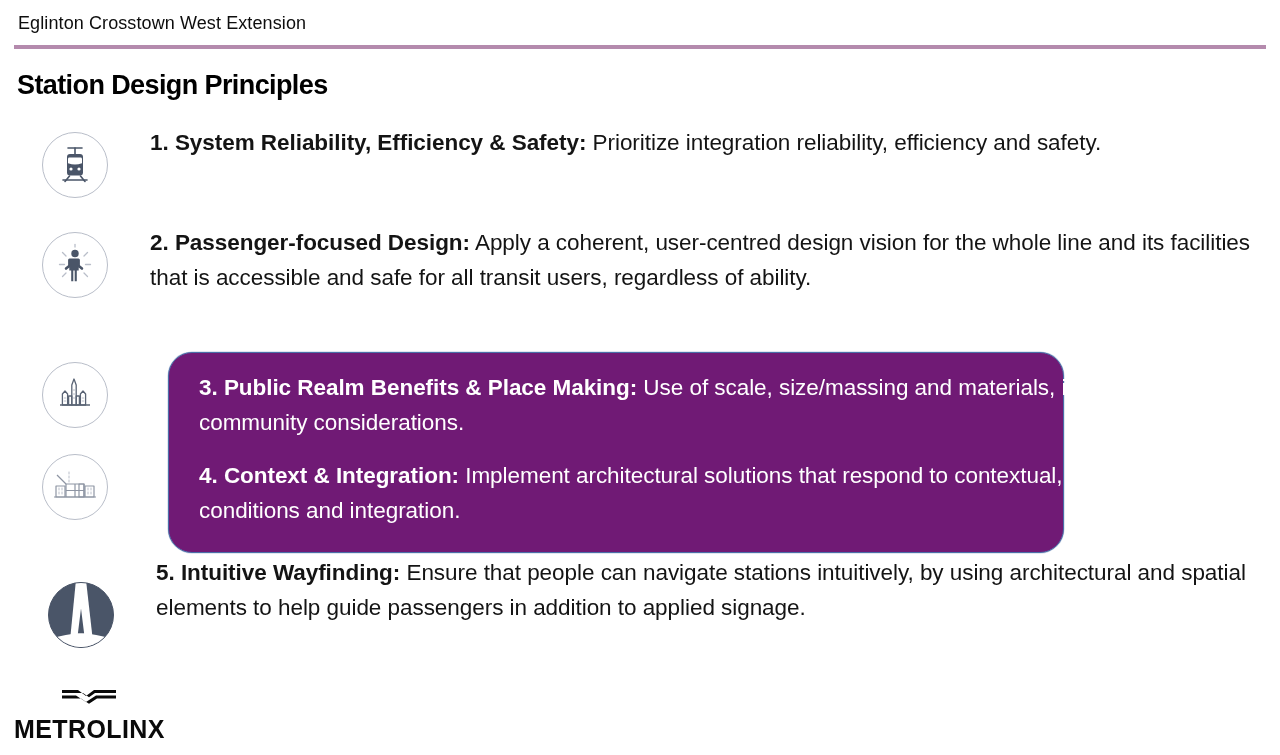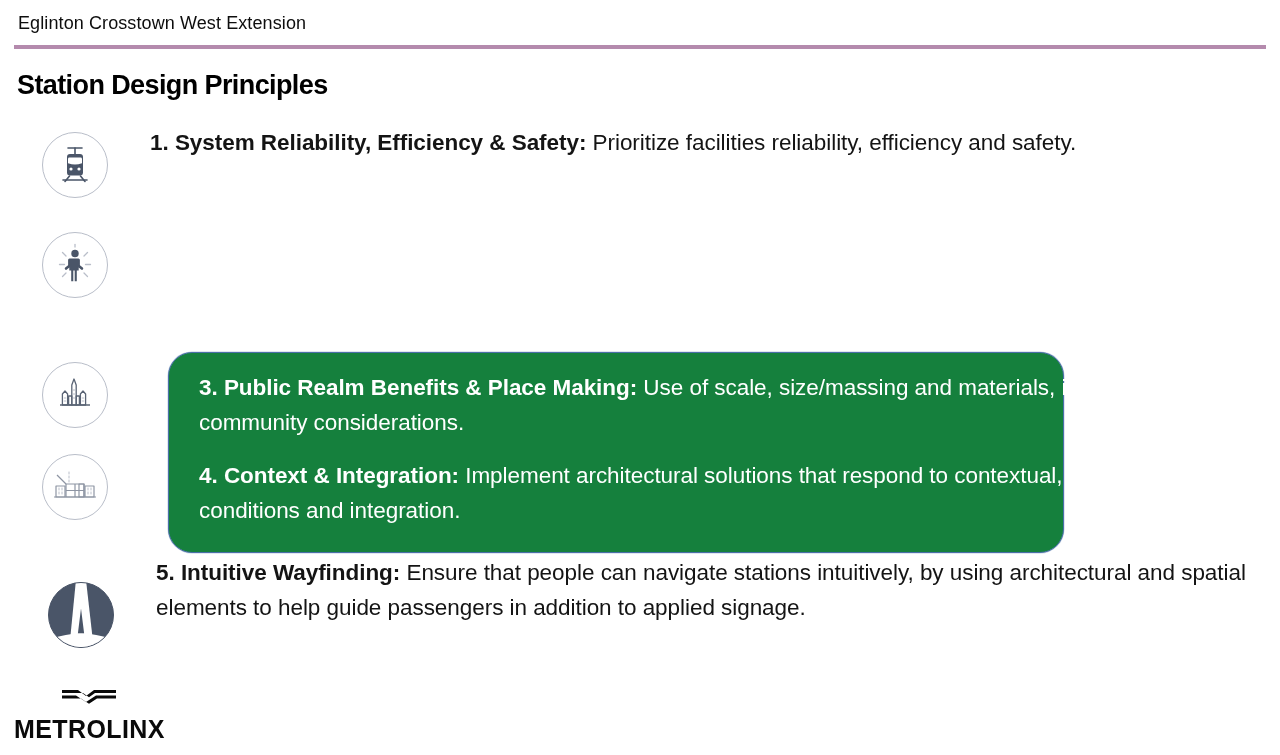--- a/index.html
+++ b/index.html
@@ -92,21 +92,21 @@
     font-weight: 700;
   }
 
   
   .highlight-box {
     position: absolute;
     left: 168px;
     top: 352px;
     width: 896px;
     height: 201px;
-    background: #15803d;
+    background: #701a75;
     border-radius: 24px;
     border: 1.5px solid #4a6fa8;
     box-shadow: 0 0 0 0.5px rgba(74,111,168,0.35);
   }
   .highlight-box .ptext {
     color: #ffffff;
   }
   .hl-item {
     position: absolute;
     left: 30px;
@@ -197,21 +197,21 @@
             <line x1="27.5" y1="33" x2="32" y2="38.5"></line>
             <line x1="10" y1="37" x2="34" y2="37"></line>
           </g>
         </svg>
       </div>
     </div>
     <div class="text-cell">
       <div class="ptext">
         <span class="num">1.</span>
         <span class="lead">System Reliability, Efficiency &amp; Safety:</span>
-        <span>Prioritize facilities reliability, efficiency and safety.</span>
+        <span>Prioritize integration reliability, efficiency and safety.</span>
       </div>
     </div>
   </div>
 
   <div class="principle-row" style="height:122px;">
     <div class="icon-cell">
       <div class="icon-circle">
         <svg width="46" height="46" viewBox="0 0 46 46" aria-hidden="true">
           <g fill="#4a5568">
             <circle cx="23" cy="11.5" r="3.7"></circle>
@@ -220,20 +220,27 @@
           <g stroke="#b9bec9" stroke-width="1.3" stroke-linecap="round">
             <line x1="12.5" y1="22.5" x2="7.5" y2="22.5"></line>
             <line x1="33.5" y1="22.5" x2="38.5" y2="22.5"></line>
             <line x1="14" y1="14" x2="10.5" y2="10.5"></line>
             <line x1="32" y1="14" x2="35.5" y2="10.5"></line>
             <line x1="14" y1="31" x2="10.5" y2="34.5"></line>
             <line x1="32" y1="31" x2="35.5" y2="34.5"></line>
             <line x1="23" y1="5" x2="23" y2="2.5"></line>
           </g>
         </svg>
+      </div>
+    </div>
+    <div class="text-cell">
+      <div class="ptext">
+        <span class="num">2.</span>
+        <span class="lead">Passenger-focused Design:</span>
+        <span>Apply a coherent, user-centred design vision for the whole line and its facilities that is accessible and safe for all transit users, regardless of ability.</span>
       </div>
     </div>
   </div>
 
   <div class="principle-row" style="height:100px;">
     <div class="icon-cell" style="padding-top:14px;">
       <div class="icon-circle">
         <svg width="46" height="46" viewBox="0 0 46 46" aria-hidden="true">
           <g fill="none" stroke="#5a6475" stroke-width="1.3" stroke-linejoin="round">
             <path d="M22 7 L24.2 13 V33 H19.8 V13 Z"></path>

